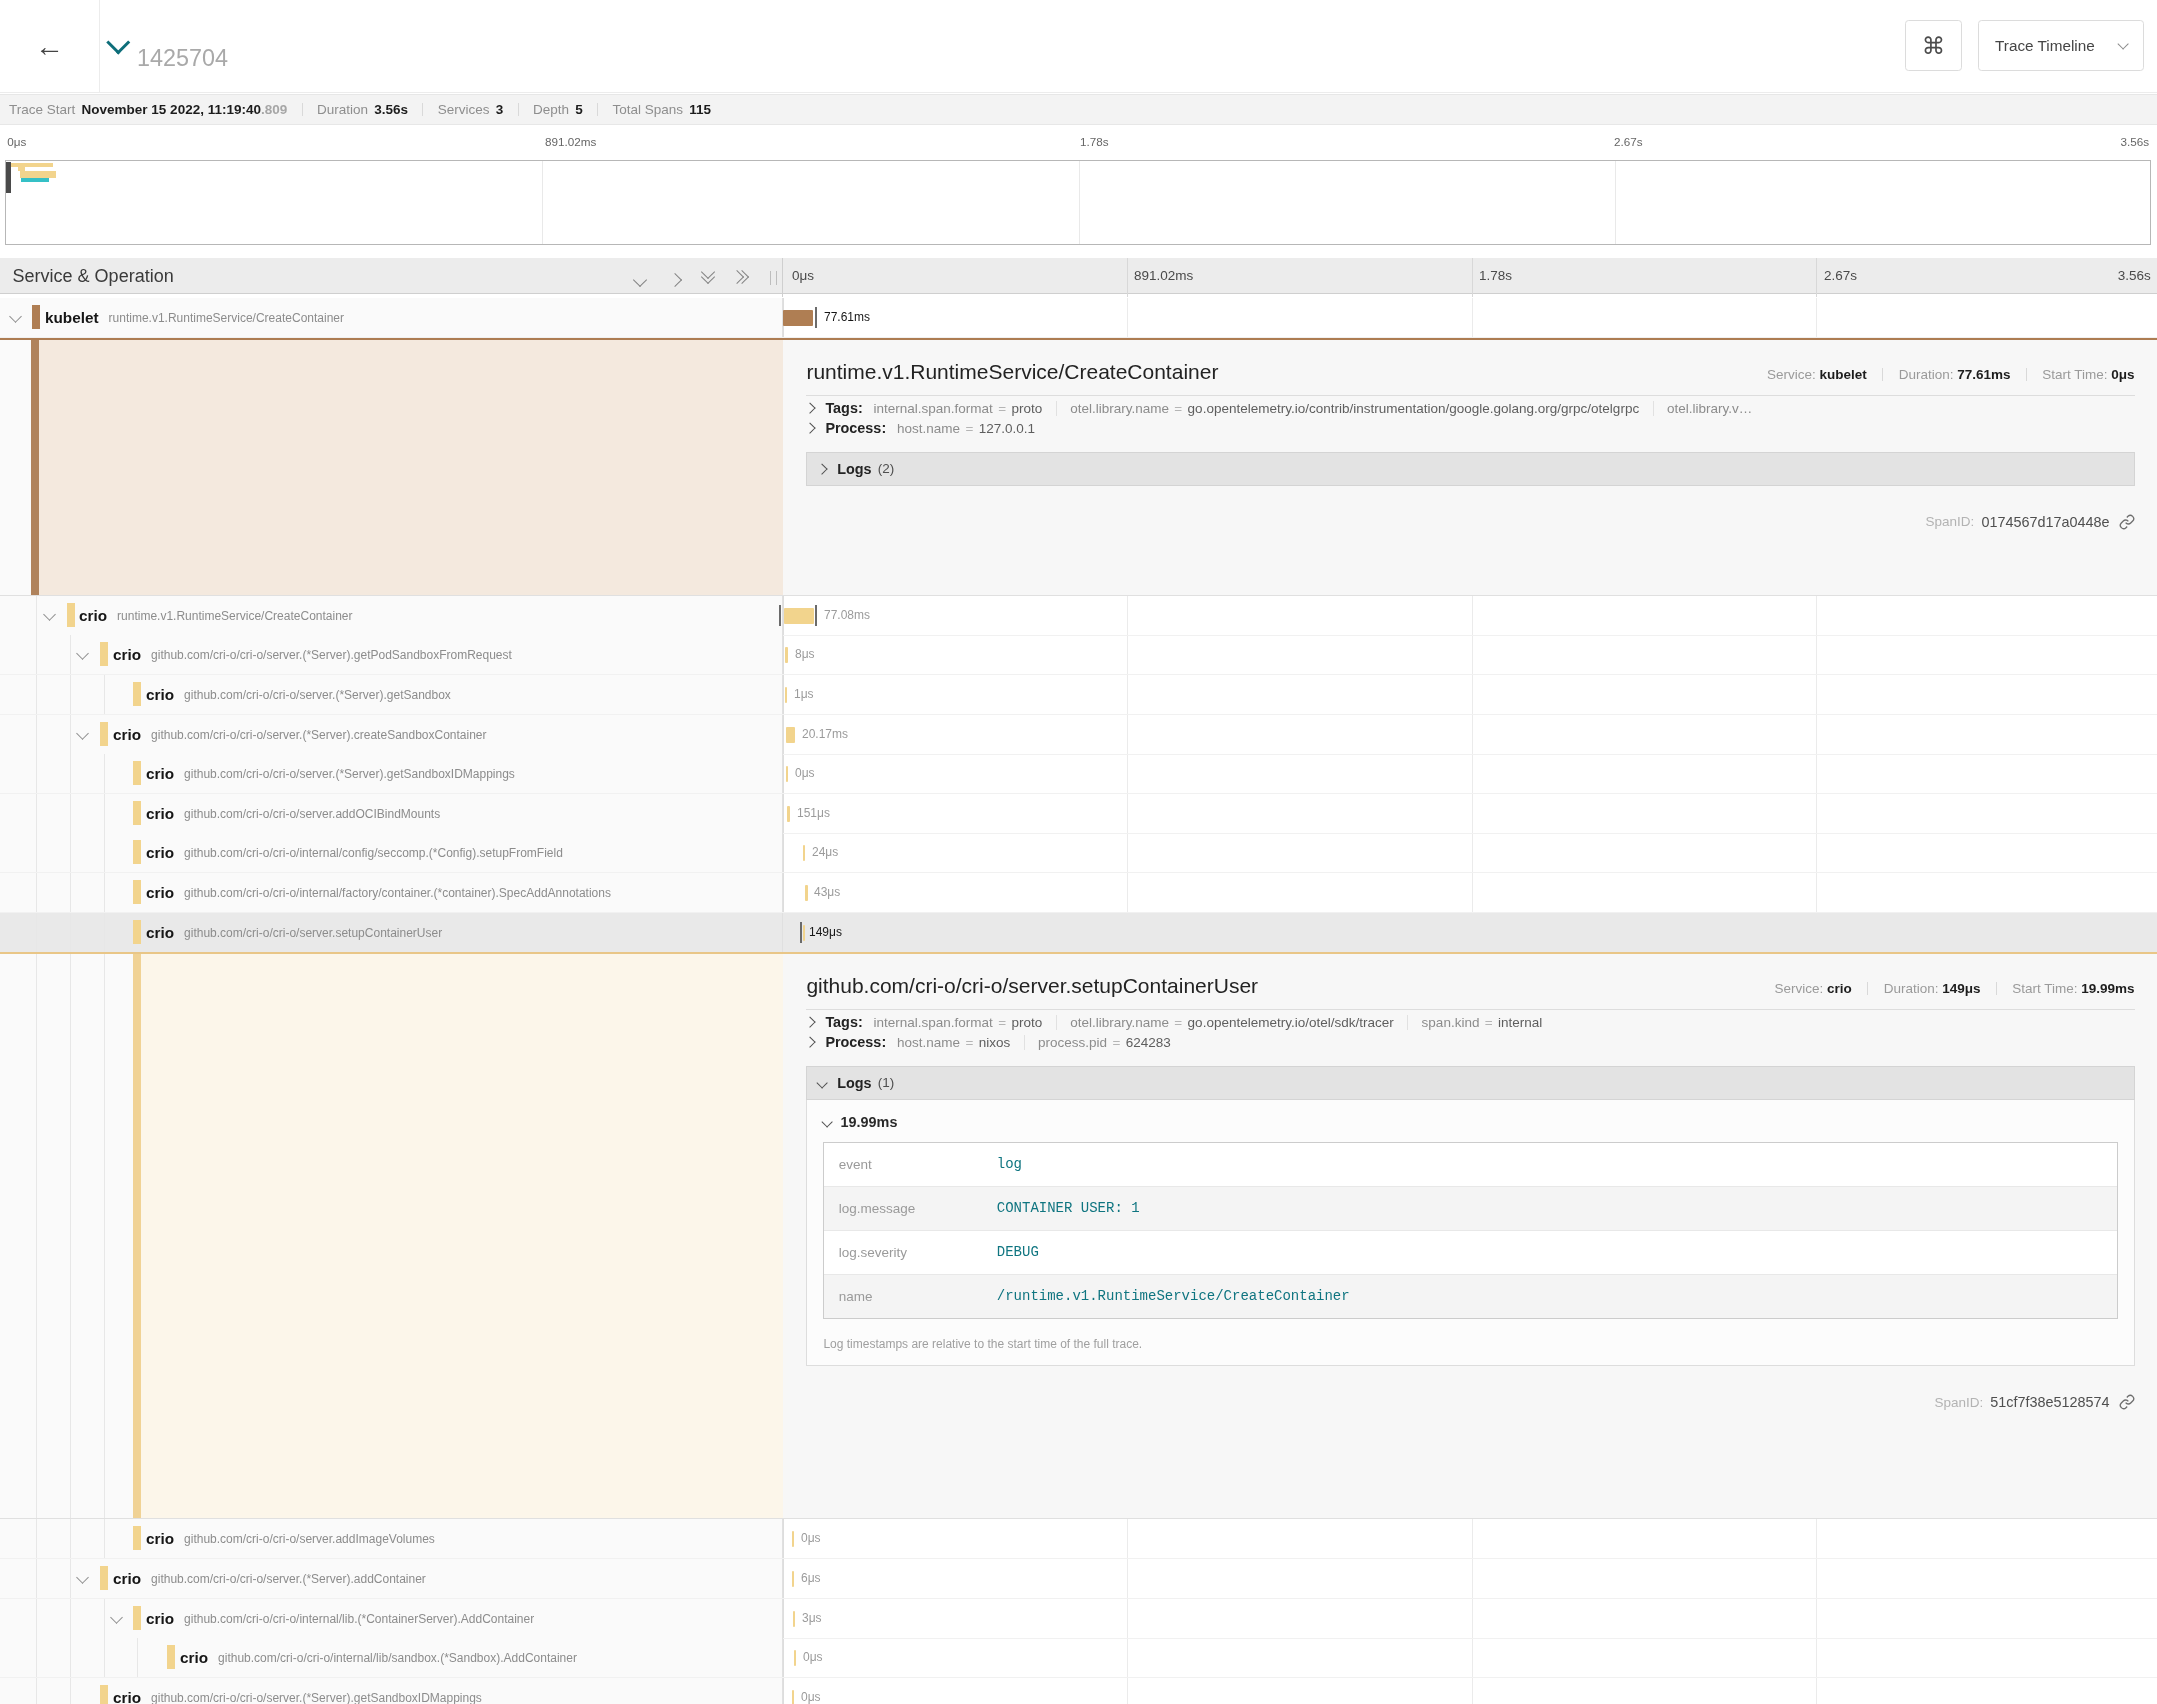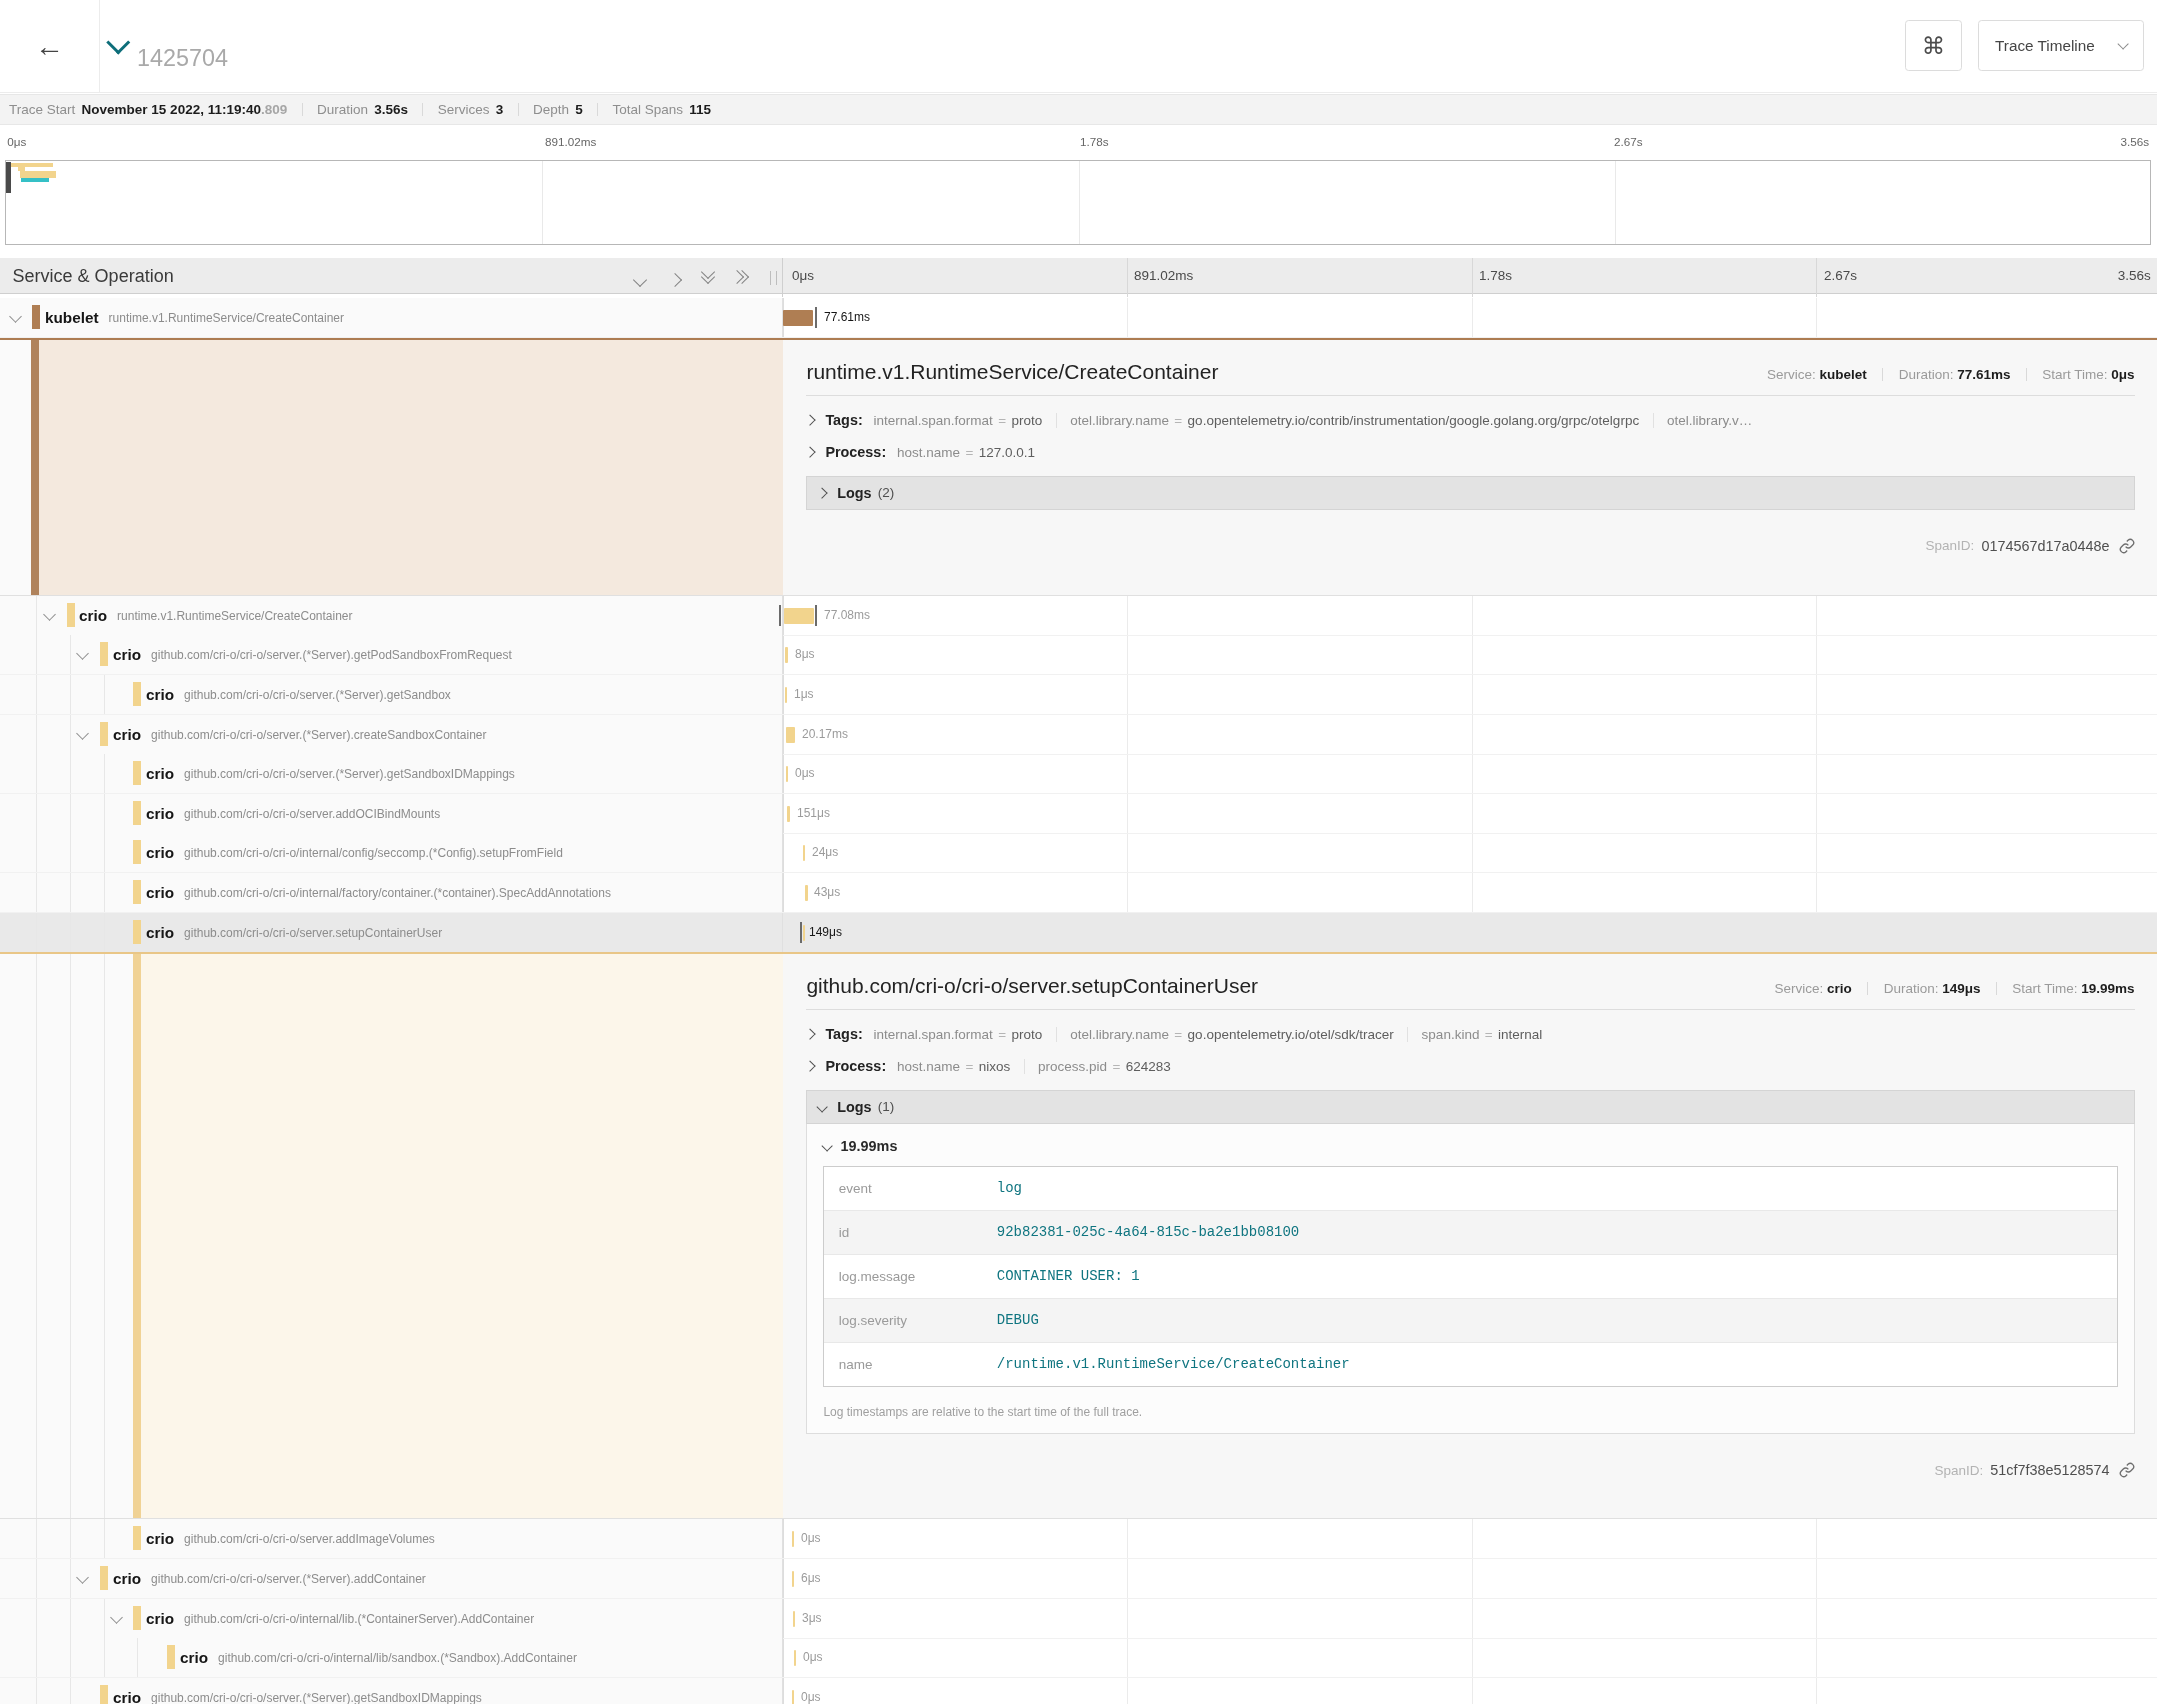--- a/index.html
+++ b/index.html
@@ -78,21 +78,21 @@
   #d1 .dtint{left:39px;width:744px;background:#f4e9de}
   #d2 .daccent{left:133px;background:#f0d295}
   #d2 .dtint{left:141px;width:642px;background:#fcf6ea}
   .dcard{position:absolute;left:783px;top:0;bottom:0;right:0;background:#f7f7f7;padding:14.4px 23.4px;box-sizing:border-box;overflow:hidden}
   .dtitlerow{display:flex;align-items:baseline;margin-top:5.4px}
   .dtitle{font-size:21px;color:#232323;white-space:nowrap}
   .dmeta{margin-left:auto;font-size:13.5px;color:#9a9a9a;white-space:nowrap}
   .dmeta b{color:#1d1d1d}
   .metasep{display:inline-block;width:0.9px;height:12.6px;background:#d9d9d9;margin:0 11.7px;vertical-align:-1.8px}
   .dhr{border:none;border-top:0.9px solid #ddd;margin:11.7px 0 0 0}
-  .drow{display:flex;align-items:center;margin-top:16px;font-size:13.5px;color:#8c8c8c;white-space:nowrap;overflow:hidden}
+  .drow{display:flex;align-items:center;margin-top:4px;font-size:13.5px;color:#8c8c8c;white-space:nowrap;overflow:hidden}
   .schev{width:7.2px;height:7.2px;border:solid #4f4f4f;border-width:0 1.8px 1.8px 0;display:inline-block;flex-shrink:0}
   .schev.right{transform:rotate(-45deg)}
   .schev.down{transform:rotate(45deg)}
   .dlabel{font-size:14.4px;font-weight:bold;color:#232323;margin:0 10.8px 0 10.8px}
   .kv .v{color:#5e5e5e}
   .eq::before{content:"=";color:#b5b5b5;margin:0 5.4px}
   .pipe{width:0.9px;height:14.4px;background:#e1e1e1;margin:0 13.5px;flex-shrink:0}
   .logband{margin-top:15.3px;height:34px;background:#e3e3e3;border:0.9px solid #d4d4d4;display:flex;align-items:center;padding:0 10.8px;box-sizing:border-box;cursor:pointer}
   .logband .dlabel{margin:0 6.3px 0 10.8px}
   .logcount{color:#4f4f4f;font-size:13.5px}
@@ -428,24 +428,20 @@
       <div class="lentry">
         <span class="schev down"></span>
         <span>19.99ms</span>
       </div>
       <div class="ltable">
         <div class="lrow">
           <span class="lkey">event</span>
           <span class="lval">log</span>
         </div>
         <div class="lrow">
-          <span class="lkey">id</span>
-          <span class="lval">92b82381-025c-4a64-815c-ba2e1bb08100</span>
-        </div>
-        <div class="lrow">
           <span class="lkey">log.message</span>
           <span class="lval">CONTAINER USER: 1</span>
         </div>
         <div class="lrow">
           <span class="lkey">log.severity</span>
           <span class="lval">DEBUG</span>
         </div>
         <div class="lrow">
           <span class="lkey">name</span>
           <span class="lval">/runtime.v1.RuntimeService/CreateContainer</span>

